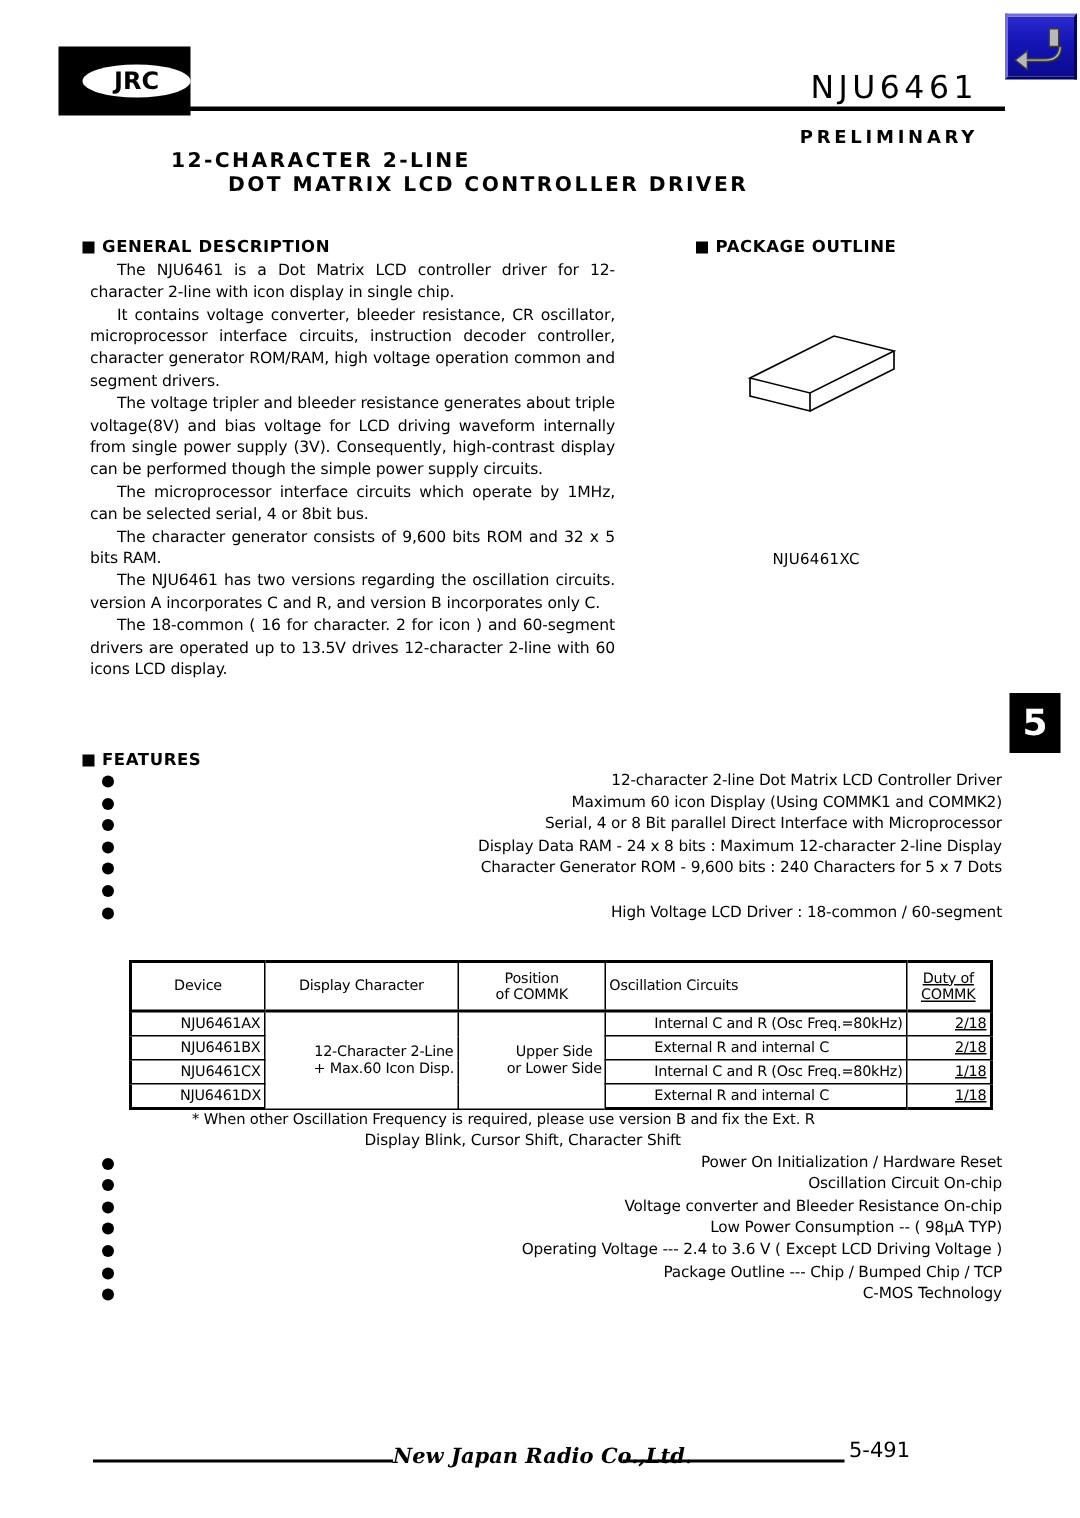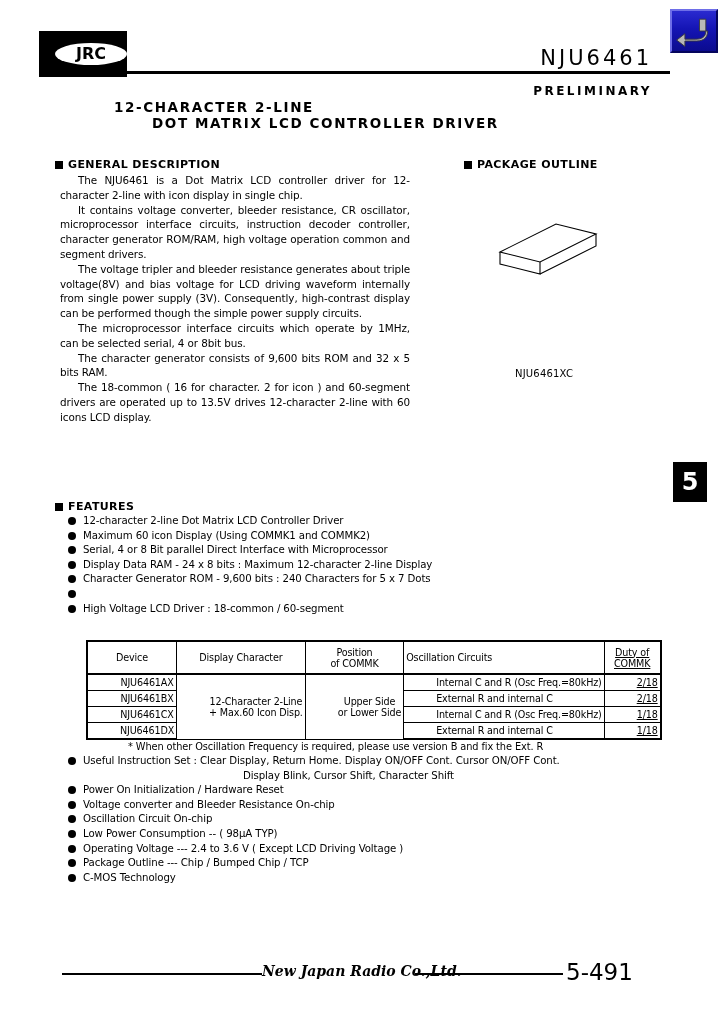--- a/index.html
+++ b/index.html
@@ -175,20 +175,21 @@
     font-family: "DejaVu Sans", sans-serif;
     font-size: 10.2px;
     line-height: 14.6px;
     letter-spacing: -0.1px;
   }
   .feat-row {
     display: flex;
     align-items: flex-start;
     gap: 7px;
     height: 14.6px;
+    justify-content: space-between;
   }
   .dot {
     width: 8px; height: 8px;
     border-radius: 50%;
     background: #000;
     flex: 0 0 auto;
     margin-top: 3px;
   }
   .feat-txt { white-space: nowrap; }
 
@@ -275,21 +276,21 @@
     font-family: "DejaVu Serif", serif;
     font-style: italic;
     font-weight: bold;
     font-size: 14px;
     white-space: nowrap;
   }
   .f-page {
     position: absolute;
     left: 566px; top: -4px;
     font-family: "DejaVu Sans", sans-serif;
-    font-size: 23px;
+    font-size: 14px;
     letter-spacing: 0px;
     white-space: nowrap;
   }
 </style>
 </head>
 <body>
 
 <div class="page">
 
   <div class="return-btn">
@@ -313,20 +314,21 @@
   <div class="sec-head" id="sec-general">
     <span class="sq"></span>
     <span>GENERAL DESCRIPTION</span>
   </div>
   <div class="gd">
     <p>The NJU6461 is a Dot Matrix LCD controller driver for 12-character 2-line with icon display in single chip.</p>
     <p>It contains voltage converter, bleeder resistance, CR oscillator, microprocessor interface circuits, instruction decoder controller, character generator ROM/RAM, high voltage operation common and segment drivers.</p>
     <p>The voltage tripler and bleeder resistance generates about triple voltage(8V) and bias voltage for LCD driving waveform internally from single power supply (3V). Consequently, high-contrast display can be performed though the simple power supply circuits.</p>
     <p>The microprocessor interface circuits which operate by 1MHz, can be selected serial, 4 or 8bit bus.</p>
     <p>The character generator consists of 9,600 bits ROM and 32 x 5 bits RAM.</p>
+    <p>The NJU6461 has two versions regarding the oscillation circuits. version A incorporates C and R, and version B incorporates only C.</p>
     <p>The 18-common ( 16 for character. 2 for icon ) and 60-segment drivers are operated up to 13.5V drives 12-character 2-line with 60 icons LCD display.</p>
   </div>
 
   <div class="sec-head" id="sec-package">
     <span class="sq"></span>
     <span>PACKAGE OUTLINE</span>
   </div>
   <svg class="pkg-draw" viewBox="0 0 130 90">
     <g fill="none" stroke="#000" stroke-width="1.1">
       <polygon points="22,42 78,14 118,24 62,52"></polygon>
@@ -418,36 +420,32 @@
         <td class="c-dev outer-l">NJU6461DX</td>
         <td class="c-osc">External R and internal C</td>
         <td class="c-duty outer-r">1/18</td>
       </tr>
     </tbody>
   </table>
 
   <div class="footnote">* When other Oscillation Frequency is required, please use version B and fix the Ext. R</div>
 
   <div class="feat-list2">
-    <div class="feat-row">
-        <span class="dot"></span>
-        <span class="feat-txt">Useful Instruction Set  : Clear Display, Return Home. Display ON/OFF Cont. Cursor ON/OFF Cont.</span>
-      </div>
     <div class="sub-line">Display Blink, Cursor Shift, Character Shift</div>
     <div class="feat-row">
         <span class="dot"></span>
         <span class="feat-txt">Power On Initialization / Hardware Reset</span>
       </div>
     <div class="feat-row">
         <span class="dot"></span>
+        <span class="feat-txt">Oscillation Circuit On-chip</span>
+      </div>
+    <div class="feat-row">
+        <span class="dot"></span>
         <span class="feat-txt">Voltage converter and Bleeder Resistance On-chip</span>
-      </div>
-    <div class="feat-row">
-        <span class="dot"></span>
-        <span class="feat-txt">Oscillation Circuit On-chip</span>
       </div>
     <div class="feat-row">
         <span class="dot"></span>
         <span class="feat-txt">Low Power Consumption  --  ( 98μA TYP)</span>
       </div>
     <div class="feat-row">
         <span class="dot"></span>
         <span class="feat-txt">Operating Voltage   ---   2.4 to 3.6 V ( Except LCD Driving Voltage )</span>
       </div>
     <div class="feat-row">

